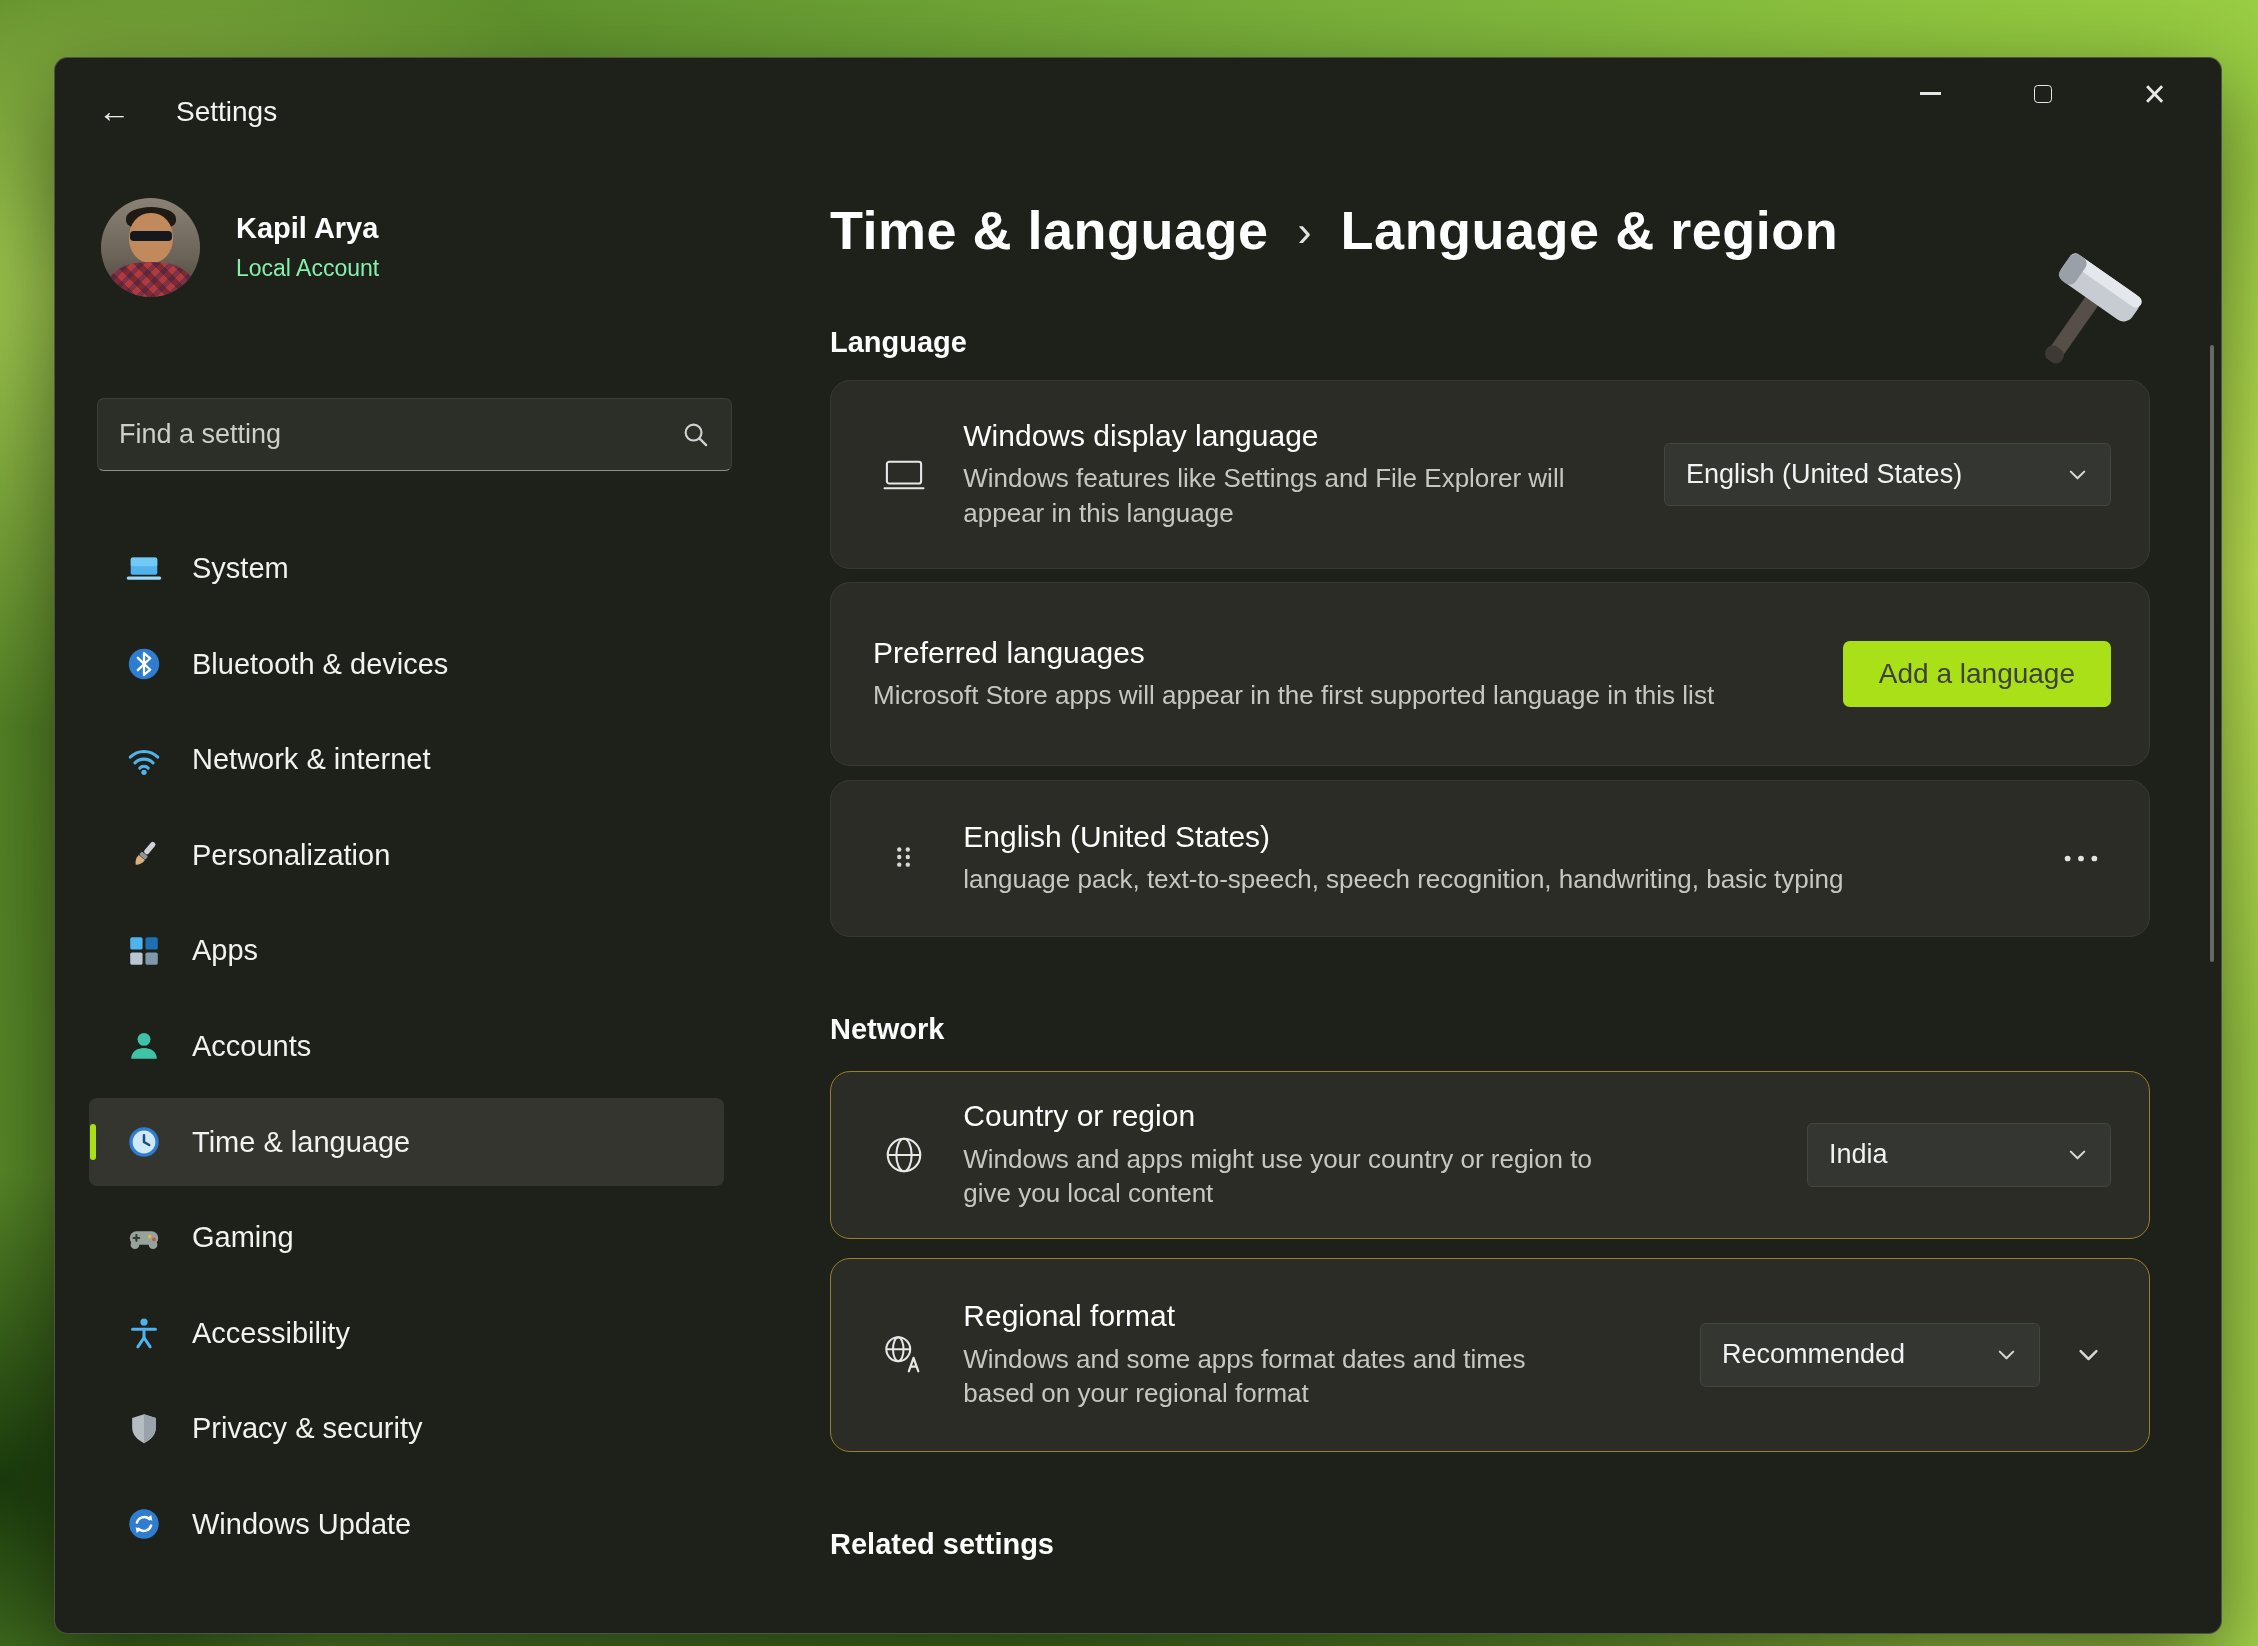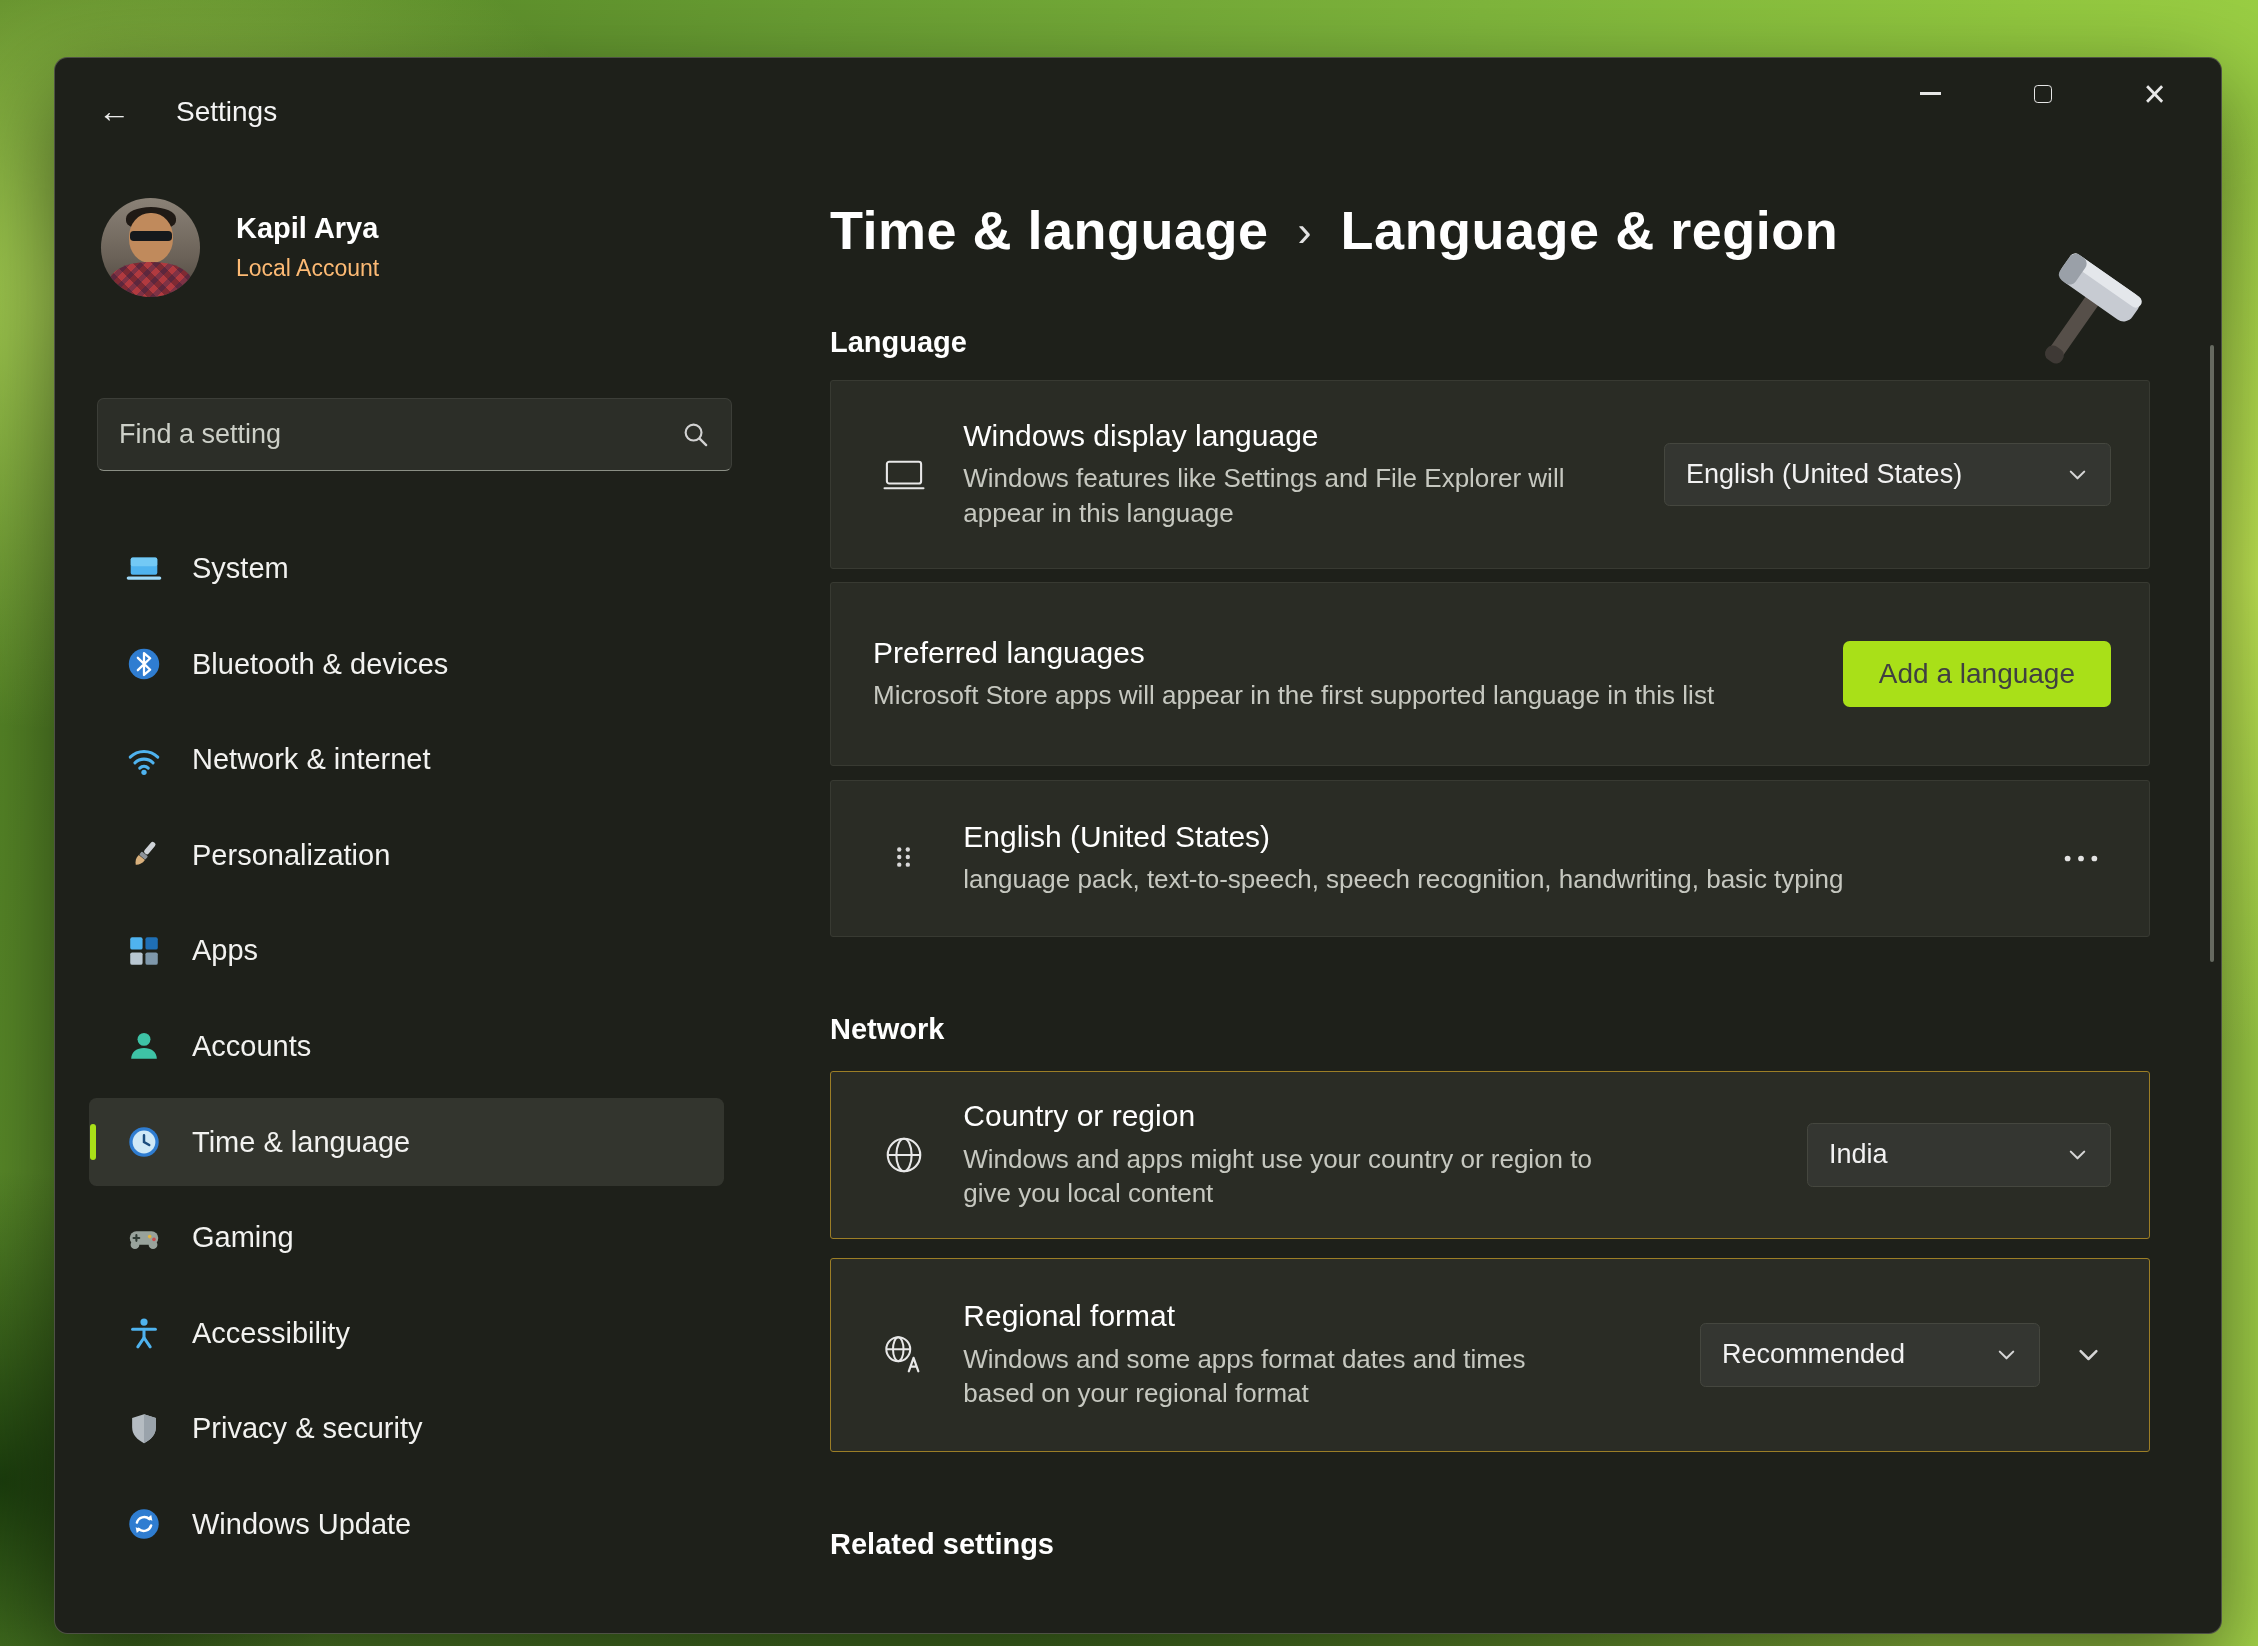--- a/index.html
+++ b/index.html
@@ -44,21 +44,21 @@
     border-radius: 50% 50% 40% 40%; background: #201a15; }
   .av-head { position: absolute; top: 15.3px; left: 50%; transform: translateX(-50%); width: 44px; height: 50px;
     border-radius: 48%; background: #c08a5c; }
   .av-glasses { position: absolute; top: 33px; left: 50%; transform: translateX(-50%); width: 42px; height: 10.5px;
     border-radius: 3.8px; background: #15181c; }
   .av-shirt { position: absolute; bottom: -9.6px; left: 7.6px; right: 7.6px; height: 44px; border-radius: 46% 46% 0 0;
     background:
       repeating-linear-gradient(-45deg, rgba(30,35,80,.35) 0 4.8px, transparent 4.8px 10.5px),
       repeating-linear-gradient(45deg, #b13a3f 0 6.7px, #7e2a33 6.7px 13.4px); }
   .p-name { font-size: 29px; font-weight: 700; color: #ffffff; }
-  .p-sub { font-size: 23px; color: #fdba74; margin-top: 10px; }
+  .p-sub { font-size: 23px; color: #86efac; margin-top: 10px; }
   
   .searchbox { margin: 101px 0 0 42px; width: 635px; height: 73px; background: #2c2e28;
     border: 1px solid #3c3e38; border-bottom: 1.9px solid #8b8f85; border-radius: 6.7px;
     display: flex; align-items: center; padding: 0 21px; }
   .search-input { flex: 1; background: transparent; border: none; outline: none; color: #fca5a5;
     font-size: 27px; font-family: inherit; }
   .search-input::placeholder { color: #cdd0c8; }
   
   .nav { margin: 54px 11.5px 0 34px; }
   .nav-item { position: relative; height: 88px; margin-bottom: 7.6px; border-radius: 7.6px;
@@ -70,21 +70,21 @@
   .nav-label { font-size: 29px; color: #f2f2f0; }
   
   .breadcrumb { display: flex; align-items: center; gap: 29px; }
   .bc-parent, .bc-current { font-size: 54px; font-weight: 600; color: #ffffff; letter-spacing: 0.5px; }
   .bc-parent { cursor: pointer; }
   .bc-sep { font-size: 42px; color: #e2e2e2; transform: translateY(1.9px); }
   .hammer { position: absolute; top: 84px; right: 67px; width: 153px; height: 143px; pointer-events: none; }
   
   .section-h { font-size: 29px; font-weight: 600; color: #ffffff; margin: 76px 0 25px; }
   .section-h.first { margin: 65px 0 21px; }
-  .card { background: #2a2c25; border: 1px solid #383a32; border-radius: 3px;
+  .card { background: #2a2c25; border: 1px solid #383a32; border-radius: 20px;
     display: flex; align-items: center; padding: 0 38px 0 29px; margin-bottom: 13.4px; }
   .card.gold { border: 1.9px solid var(--highlight-border, #9c7e26); }
   .card.c1 { min-height: 189px; }
   .card.c2 { min-height: 184px; padding-left: 42px; }
   .card.c3 { min-height: 157px; }
   .card.c4 { min-height: 168px; margin-bottom: 19px; }
   .card.c5 { min-height: 194px; }
   .card-ic { width: 57px; flex: none; display: flex; justify-content: center; margin: 0 31px 0 15.3px; }
   .card-ic.drag { cursor: grab; }
   .card-text { display: flex; flex-direction: column; }

